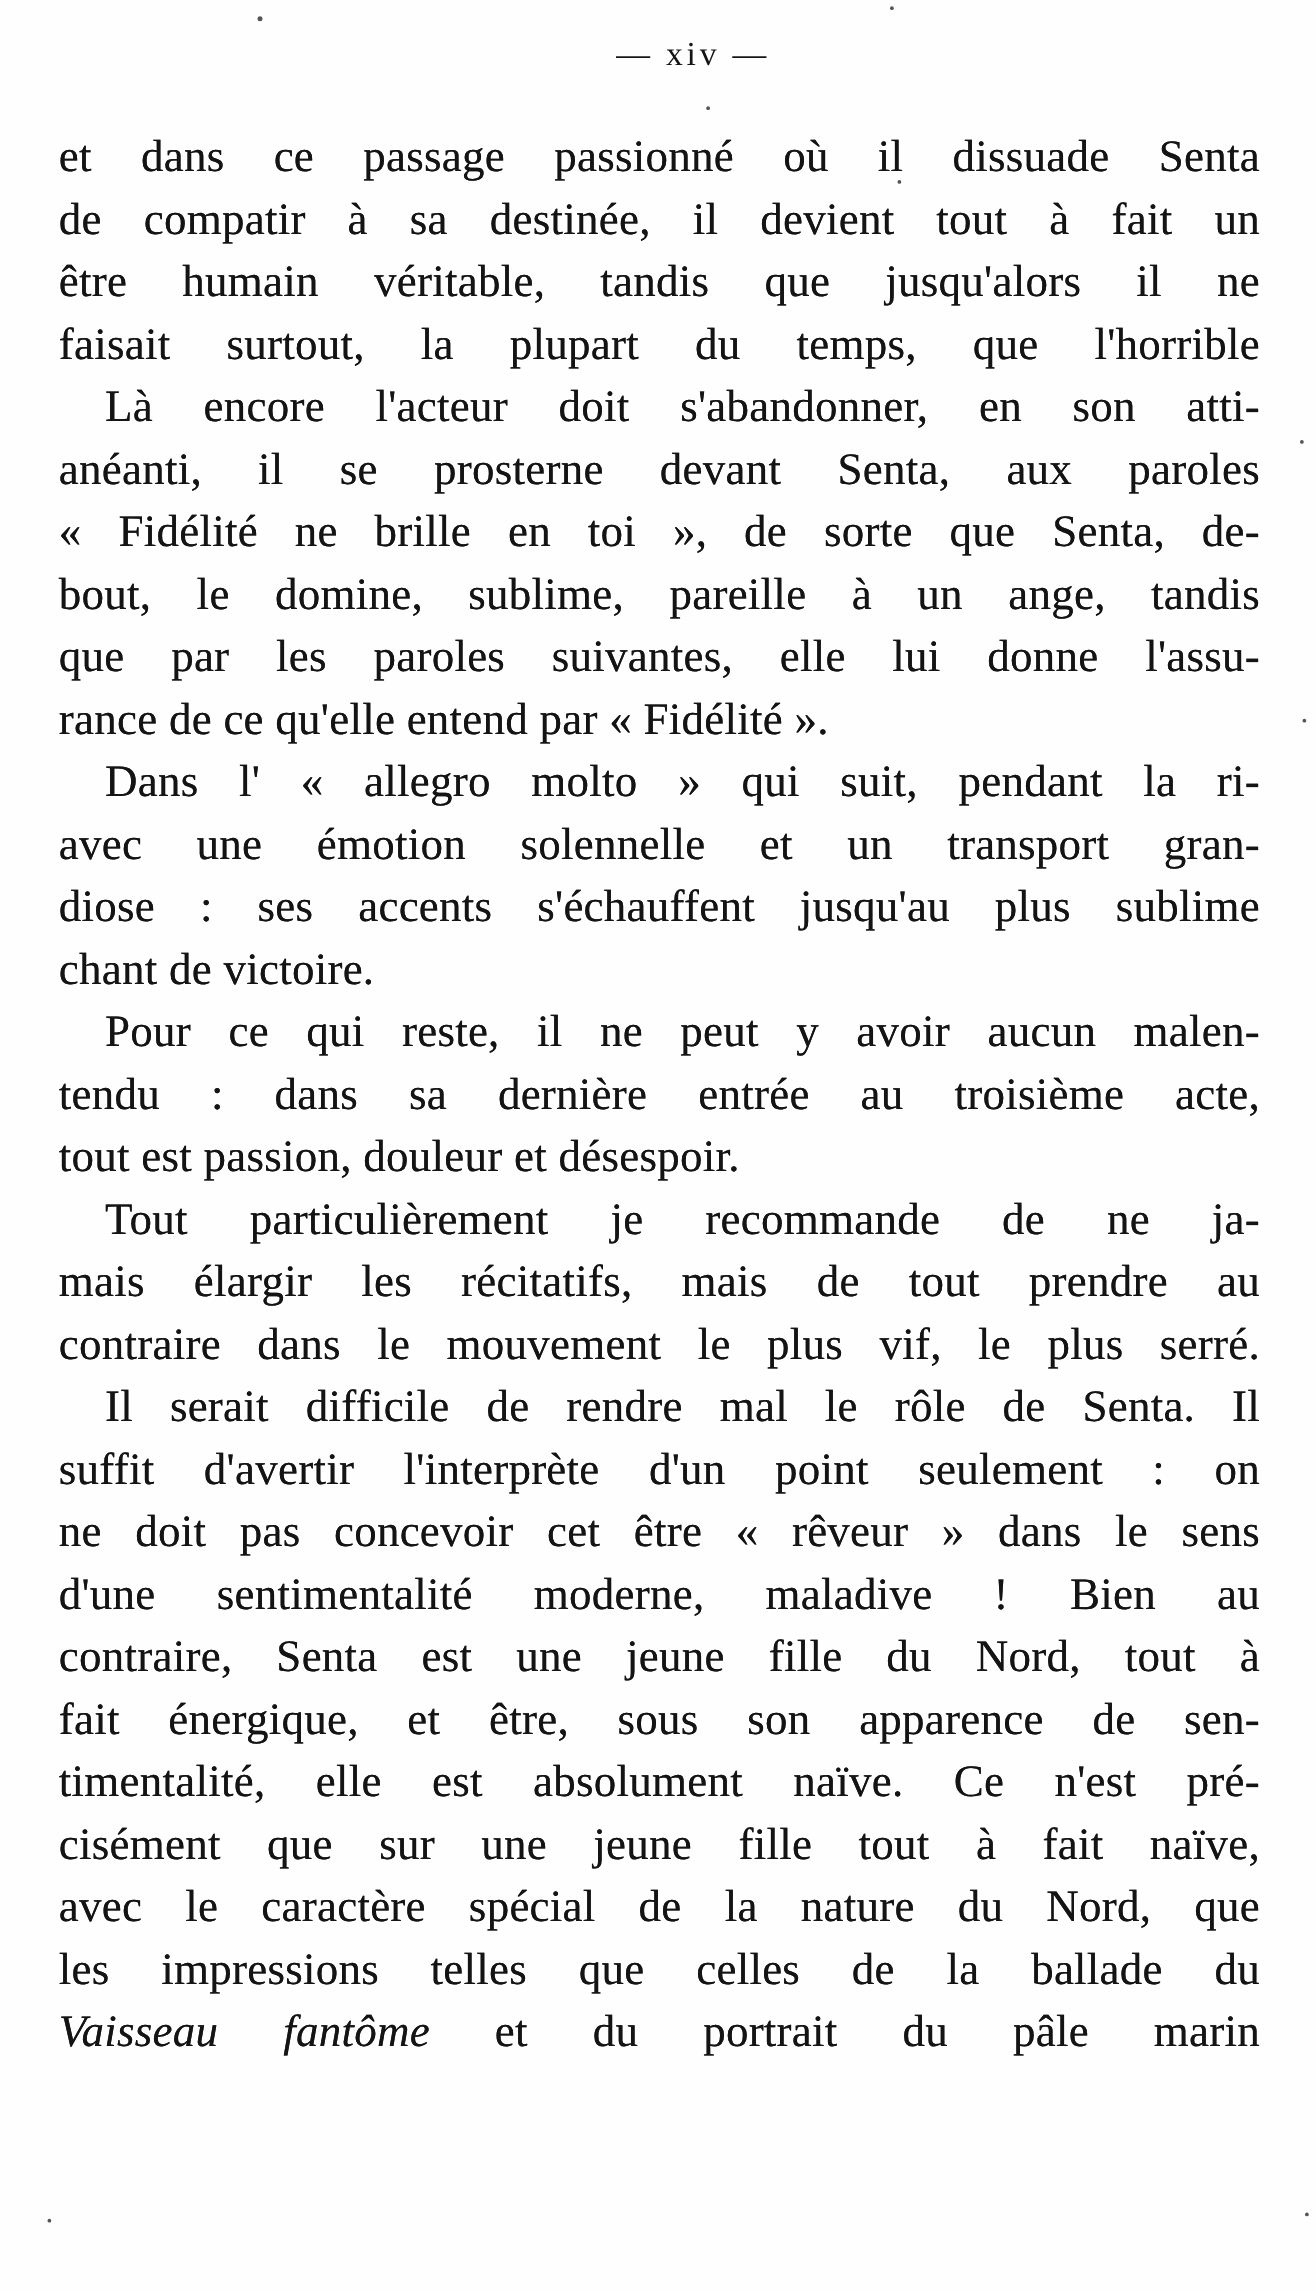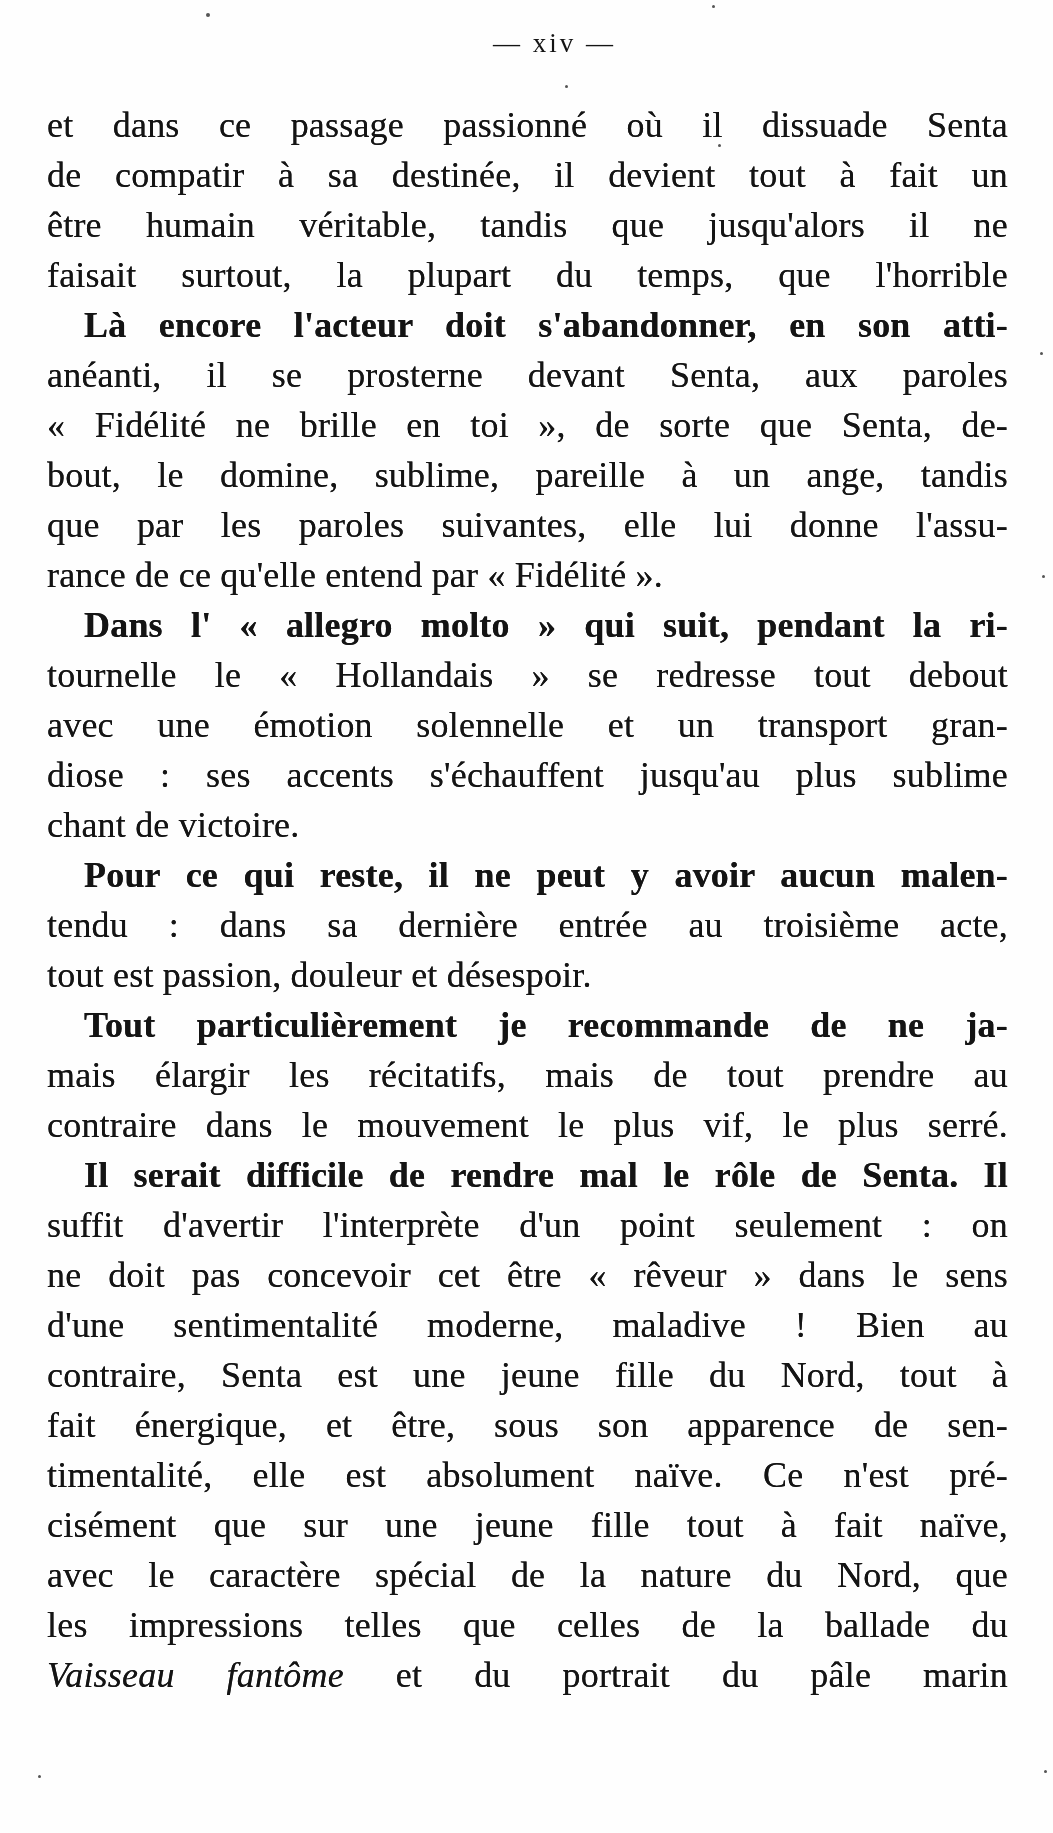--- a/index.html
+++ b/index.html
@@ -48,21 +48,20 @@
     letter-spacing: 0.2px;
     text-shadow: 0 0 0.5px rgba(10,10,10,0.85);
   }
   .line.no-just {
     text-align: left;
     text-align-last: left;
     -moz-text-align-last: left;
   }
   .para.indent .line:first-child {
     text-indent: 37px;
-    font-weight: bold;
   }
   .it { font-style: italic; }
   .speck {
     position: absolute;
     background: #2a2a2a;
     border-radius: 50%;
     opacity: 0.8;
   }
 </style>
 </head>
@@ -82,21 +81,20 @@
       <div class="para indent">
         <div class="line">Là encore l'acteur doit s'abandonner, en son atti-</div>
         <div class="line">anéanti, il se prosterne devant Senta, aux paroles</div>
         <div class="line">« Fidélité ne brille en toi », de sorte que Senta, de-</div>
         <div class="line">bout, le domine, sublime, pareille à un ange, tandis</div>
         <div class="line">que par les paroles suivantes, elle lui donne l'assu-</div>
         <div class="line no-just">rance de ce qu'elle entend par « Fidélité ».</div>
       </div>
       <div class="para indent">
         <div class="line">Dans l' « allegro molto » qui suit, pendant la ri-</div>
-        <div class="line">tournelle le « Hollandais » se redresse tout debout</div>
         <div class="line">avec une émotion solennelle et un transport gran-</div>
         <div class="line">diose : ses accents s'échauffent jusqu'au plus sublime</div>
         <div class="line no-just">chant de victoire.</div>
       </div>
       <div class="para indent">
         <div class="line">Pour ce qui reste, il ne peut y avoir aucun malen-</div>
         <div class="line">tendu : dans sa dernière entrée au troisième acte,</div>
         <div class="line no-just">tout est passion, douleur et désespoir.</div>
       </div>
       <div class="para indent">

